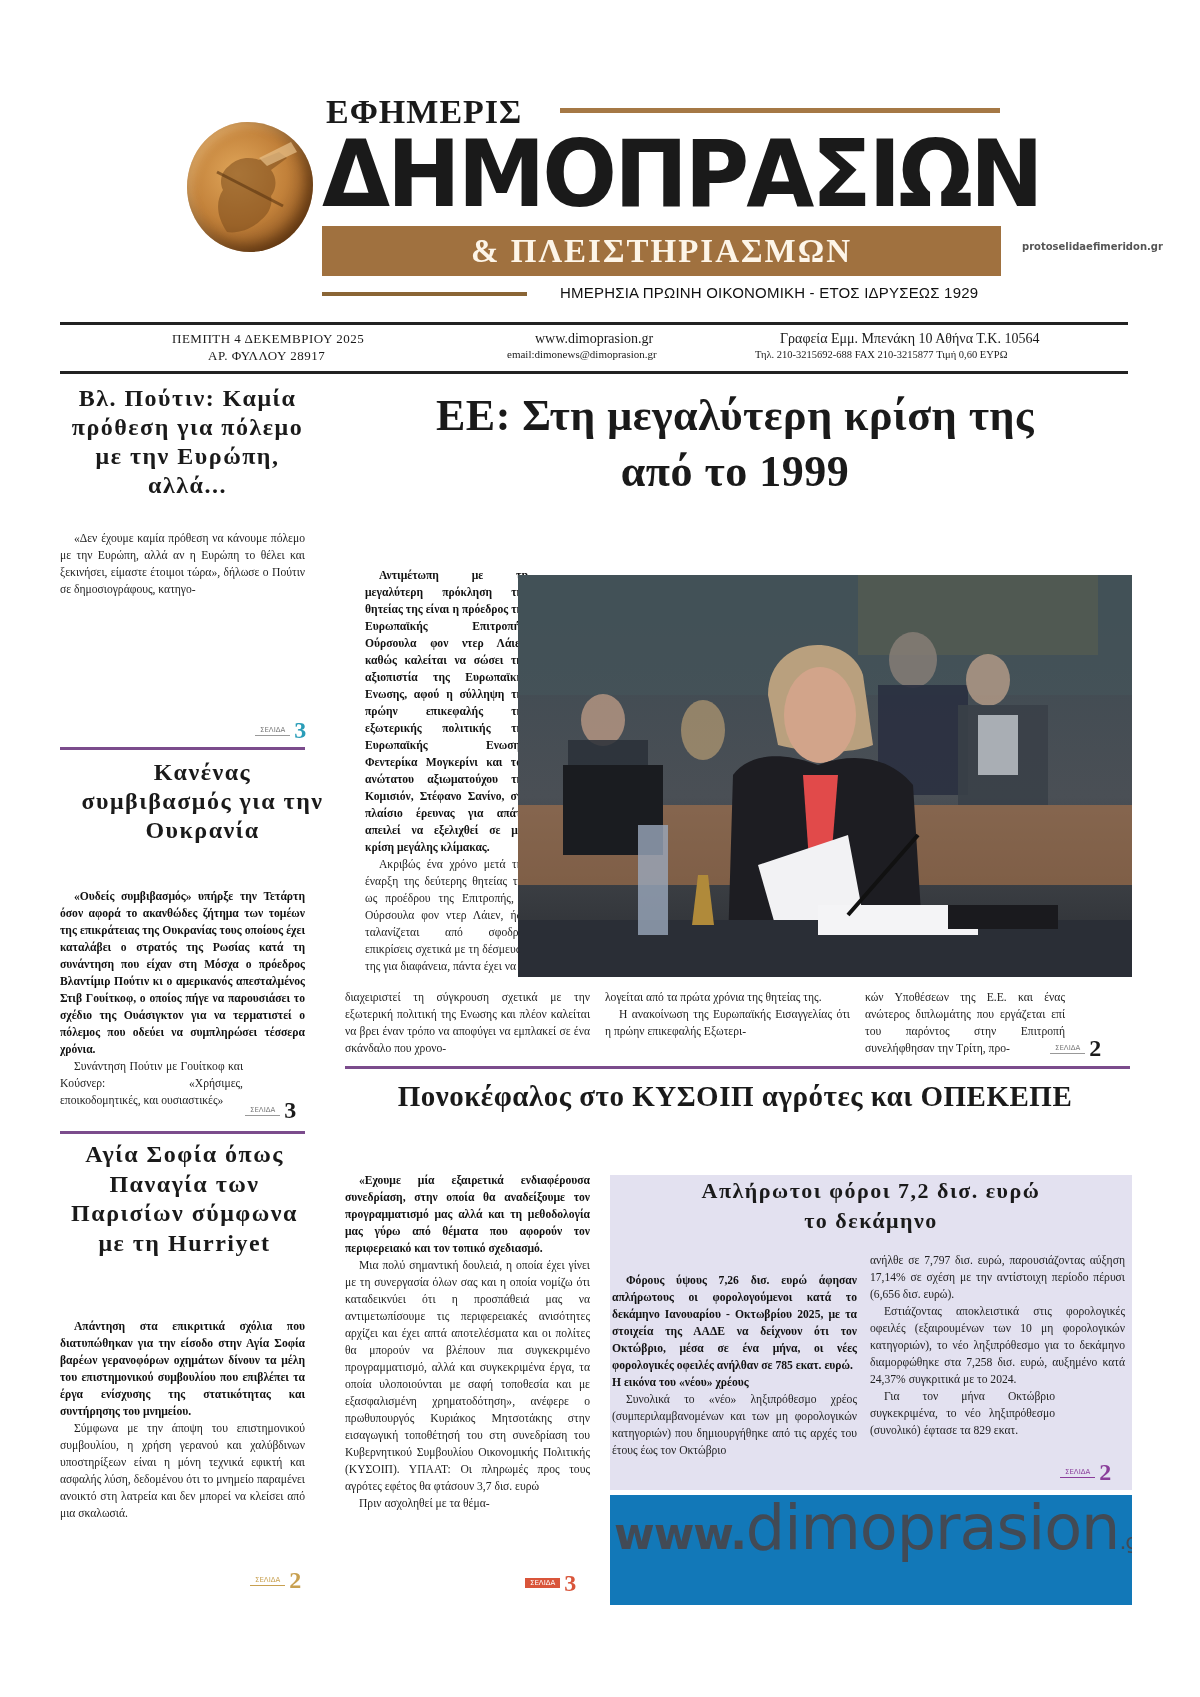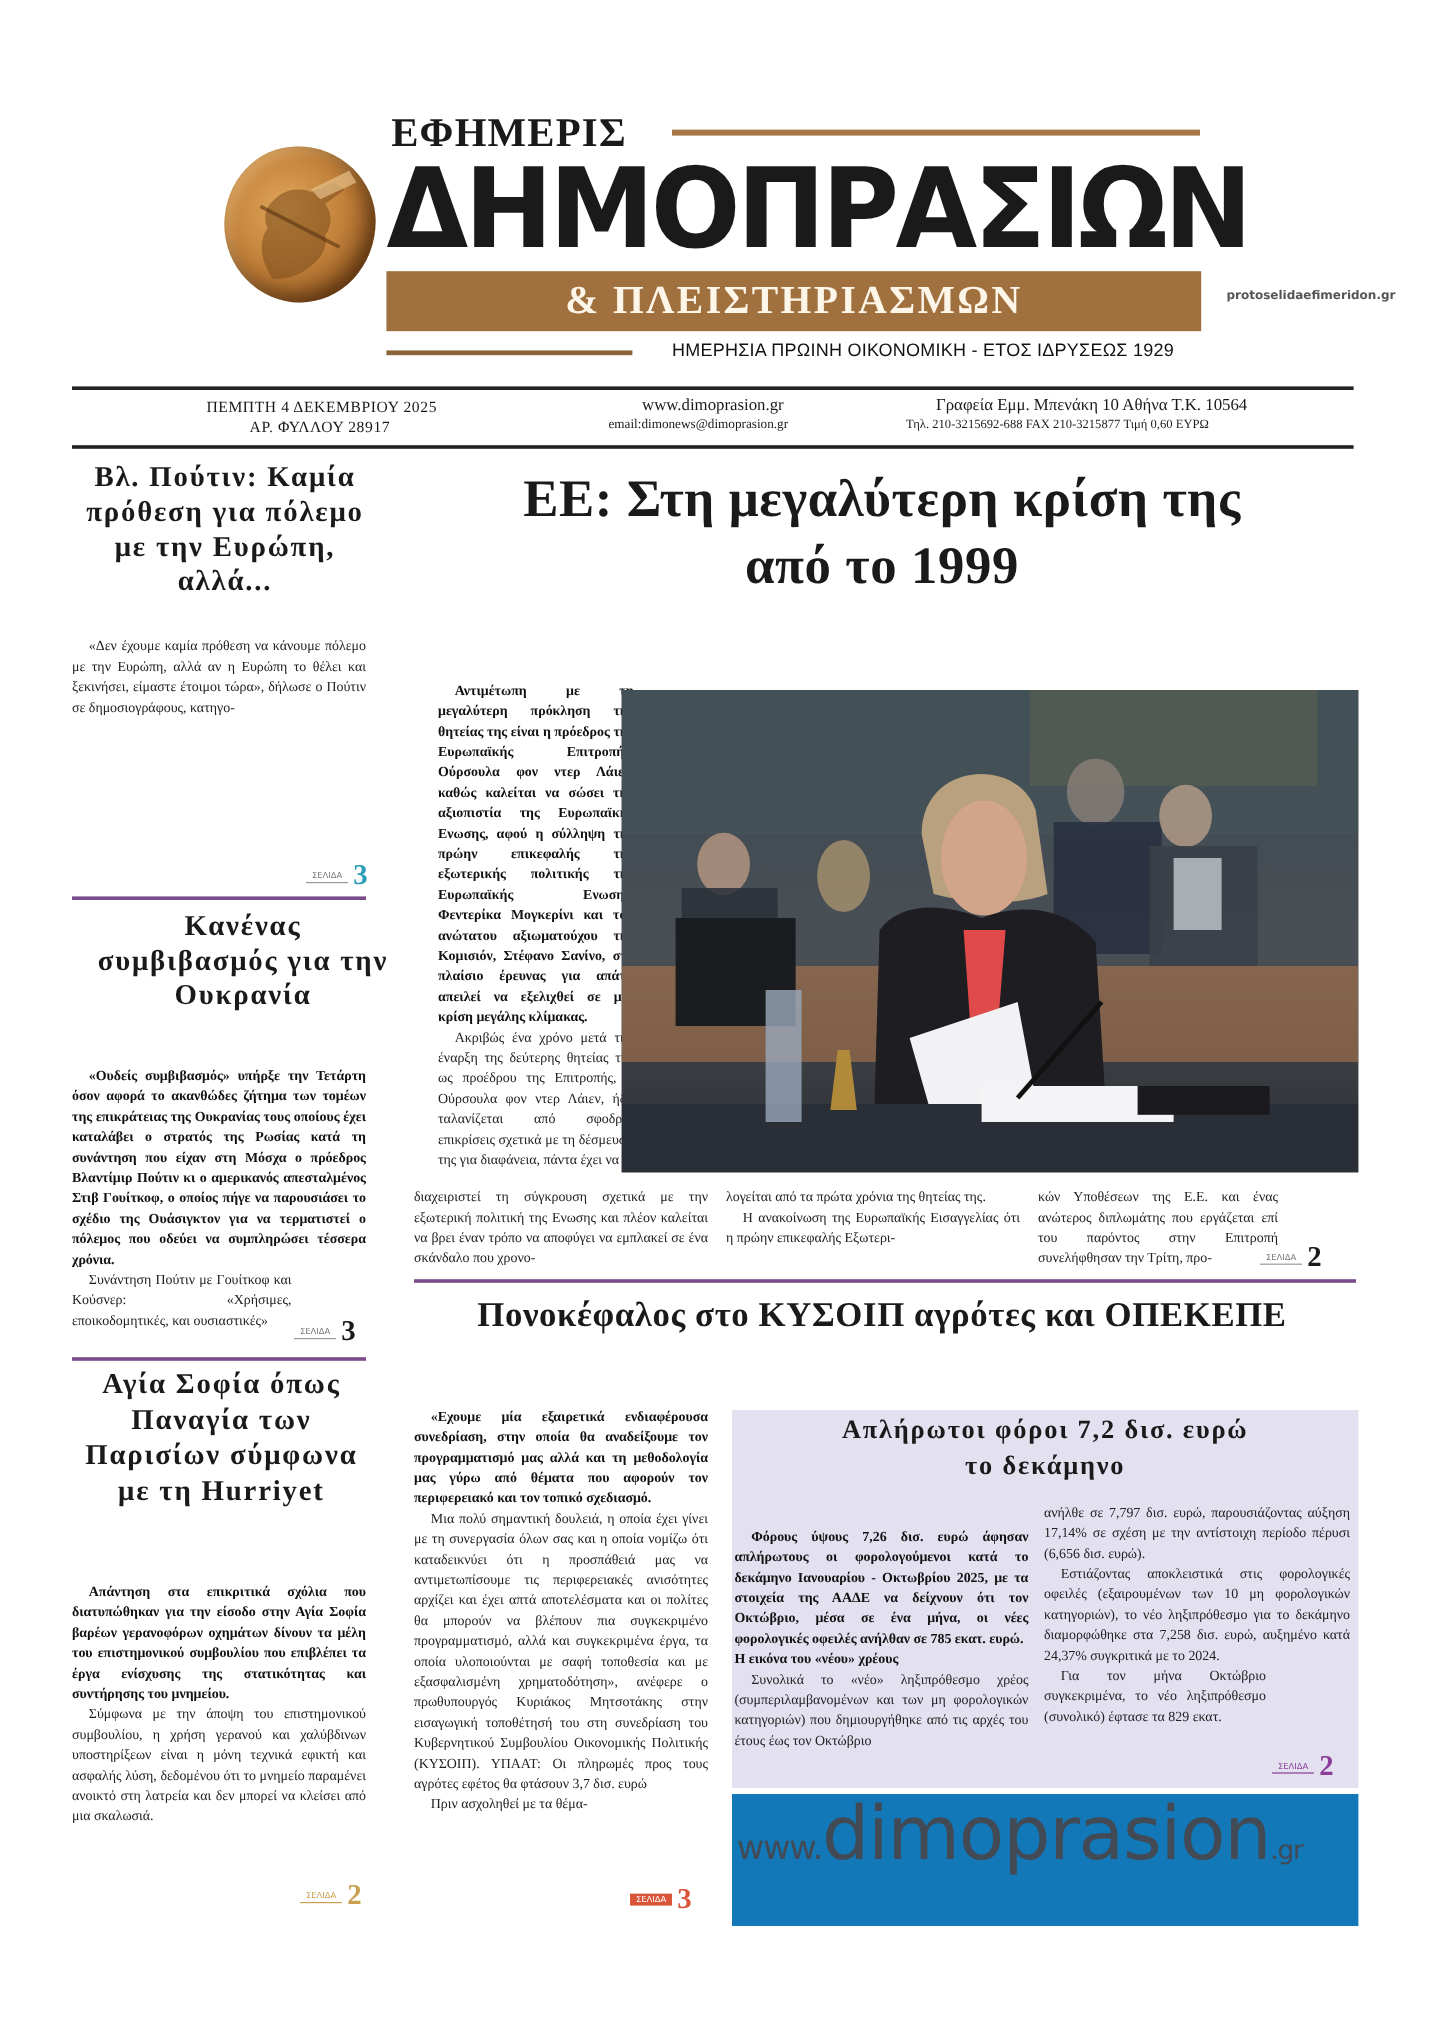--- a/index.html
+++ b/index.html
@@ -38,21 +38,21 @@
   .ref .tag { font-family: "DejaVu Sans", sans-serif; font-size: 7px; color: #777; border-bottom: 1px solid #999; padding: 0 5px; line-height: 10px; }
   .ref .num { font-size: 24px; font-weight: bold; line-height: 20px; }
 
   
   .photo { left: 518px; top: 575px; width: 614px; height: 402px; overflow: hidden; background: #3d4046; }
 
   
   .taxbox { left: 610px; top: 1175px; width: 522px; height: 315px; background: #e3e1f0; }
   .banner { left: 610px; top: 1495px; width: 522px; height: 110px; background: #1278b8; overflow: hidden; }
   .banner-text { font-family: "DejaVu Sans", "Liberation Sans", sans-serif; color: #424a55; font-size: 62px; line-height: 62px; position: absolute; left: 4px; top: 2px; white-space: nowrap; letter-spacing: -1px; }
-  .banner-text .w { font-size: 28px; font-weight: normal; }
+  .banner-text .w { font-size: 44px; font-weight: bold; }
   .banner-text .g { font-size: 22px; }
 </style>
 </head>
 <body>
 
 <div class="abs coin">
   <svg viewBox="0 0 126 130">
     <path d="M40 110 C30 95 28 80 36 68 C32 60 34 50 42 44 C50 36 62 34 72 38 L92 30 L100 36 L84 48 C90 56 90 66 84 74 C86 82 82 92 74 98 C66 106 52 112 40 110 Z" fill="#7a4a1c" opacity="0.55"></path>
     <path d="M30 50 L96 84" stroke="#5a3410" stroke-width="3" opacity="0.6"></path>
     <path d="M72 36 L104 20 L110 30 L80 44 Z" fill="#e7c08a" opacity="0.7"></path>

